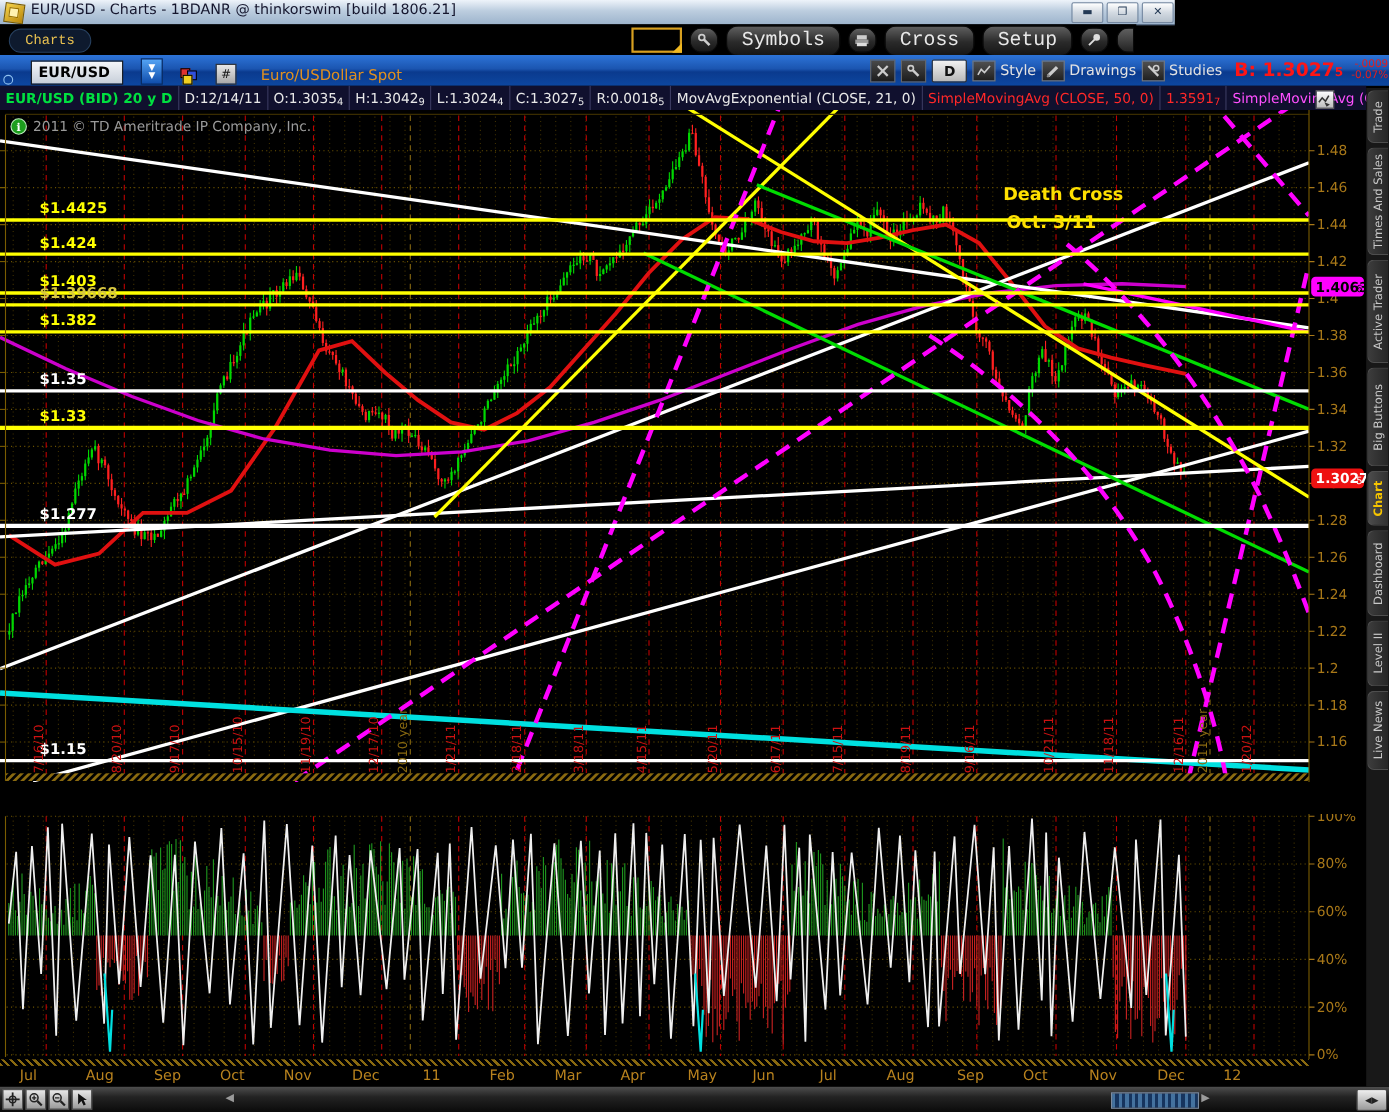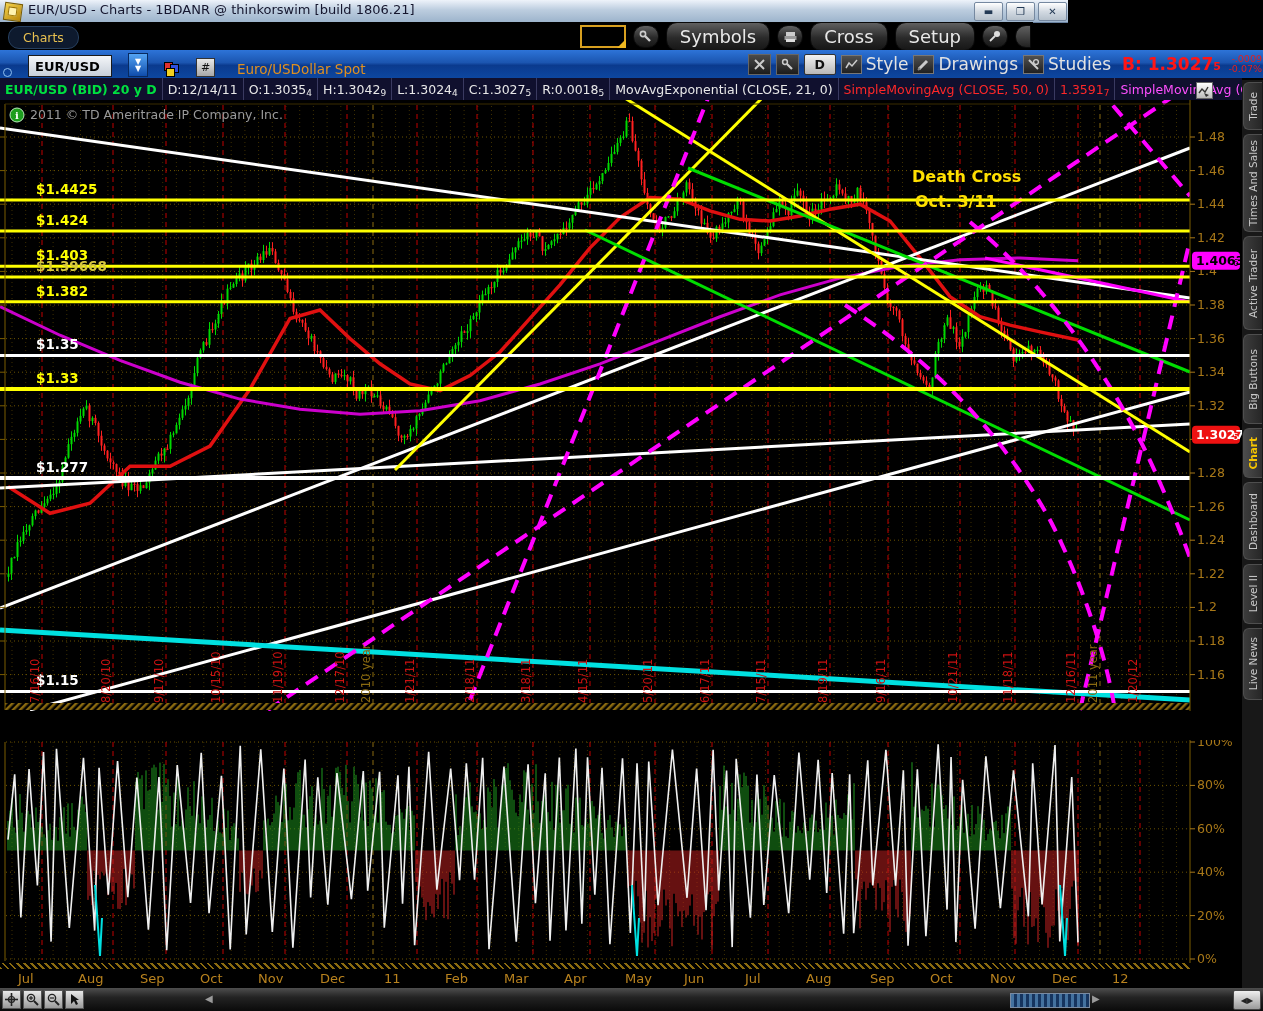--- a/index.html
+++ b/index.html
@@ -10,21 +10,21 @@
     background:linear-gradient(#eef3fa,#bccddf 45%,#9db4cc);border-bottom:1px solid #6a82a0;}
   .app-icon{position:absolute;left:4px;top:3px;width:16px;height:16px;
     background:linear-gradient(135deg,#f5d24a,#b8860b);border:1px solid #7a5c00;transform:rotate(8deg);}
   .app-icon:before{content:"";position:absolute;left:3px;top:3px;width:7px;height:7px;background:#fff2b0;border:1px solid #9a7200;}
   .title-text{position:absolute;left:28px;top:2px;font-size:13px;color:#15162e;}
   .win-controls{position:absolute;right:1px;top:2px;display:flex;gap:3px;}
   .winbtn{width:27px;height:17px;border:1px solid #7588a0;border-radius:2px;
     background:linear-gradient(#ffffff,#d3dae2 50%,#b6c1cc);display:flex;align-items:center;justify-content:center;
     font-size:10px;color:#243a55;font-weight:bold;}
   
-  .tabrow{position:absolute;top:22px;left:0;width:1033px;height:28px;background:#000;}
+  .tabrow{position:absolute;top:22px;left:0;width:1033px;height:28px;background:#000;font-family:Liberation Mono, monospace;}
   .charts-tab{position:absolute;left:8px;top:4px;padding:3px 14px;background:#0e1a2e;border:1px solid #27405f;
     border-radius:11px;color:#e8c050;font-size:12.5px;}
   .tab-right{position:absolute;right:2px;top:3px;display:flex;gap:7px;align-items:center;height:23px;}
   .swatch{width:42px;height:19px;background:#000;border:2px solid #d8a020;position:relative;}
   .swatch:after{content:"";position:absolute;right:-2px;bottom:-2px;width:0;height:0;
     border-left:9px solid transparent;border-bottom:9px solid #f0b820;}
   .pillbtn{background:linear-gradient(#606060,#2a2a2a 55%,#161616);border:1px solid #0a0a0a;border-radius:11px;
     color:#e8e8e8;font-size:18px;padding:3px 13px;}
   .circbtn{width:24px;height:21px;border-radius:11px;background:linear-gradient(#606060,#2a2a2a 55%,#161616);
     border:1px solid #0a0a0a;display:flex;align-items:center;justify-content:center;}
@@ -41,21 +41,21 @@
   .sqr-icon{position:relative;width:16px;height:16px;}
   .sqr-icon i{position:absolute;width:7px;height:7px;border:1px solid #000;}
   .hashbtn{width:17px;height:17px;background:linear-gradient(#e8e8e8,#a8a8a8);border:1px solid #333;
     color:#111;font-size:11px;display:flex;align-items:center;justify-content:center;}
   .sym-desc{color:#e09020;font-size:13.5px;margin-left:6px;}
   .sym-right{position:absolute;right:1px;top:2px;display:flex;align-items:center;gap:5px;height:24px;}
   .toolbtn{width:21px;height:19px;background:linear-gradient(#4a4a4a,#1c1c1c);border:1px solid #666;
     display:flex;align-items:center;justify-content:center;}
   .dbtn{width:30px;height:19px;background:linear-gradient(#f2f2f2,#b8b8b8);border:1px solid #333;border-radius:2px;
     color:#111;font-weight:bold;font-size:12.5px;display:flex;align-items:center;justify-content:center;}
-  .grpbtn{display:flex;align-items:center;gap:4px;color:#e2e2e2;font-size:17px;}
+  .grpbtn{display:flex;align-items:center;gap:4px;color:#e2e2e2;font-size:13px;}
   .grp-ico{width:19px;height:17px;background:linear-gradient(#505050,#202020);border:1px solid #777;
     display:flex;align-items:center;justify-content:center;}
   .bid{color:#ff1515;font-weight:bold;font-size:17px;margin-left:6px;white-space:nowrap;}
   .bid .sub{font-size:11px;}
   .chg{display:flex;flex-direction:column;align-items:flex-end;color:#e02020;font-size:9.5px;line-height:10px;width:36px;}
   
   .dataline{position:absolute;top:78px;left:0;width:1242px;height:22px;background:#10102e;display:flex;
     align-items:stretch;font-size:12.5px;border-bottom:1px solid #000;}
   .dl-cell{display:flex;align-items:center;padding:0 5px;border-right:1px solid #3a3a60;white-space:nowrap;}
   .dl-cell .sub{font-size:9px;align-self:flex-end;padding-bottom:2px;}

